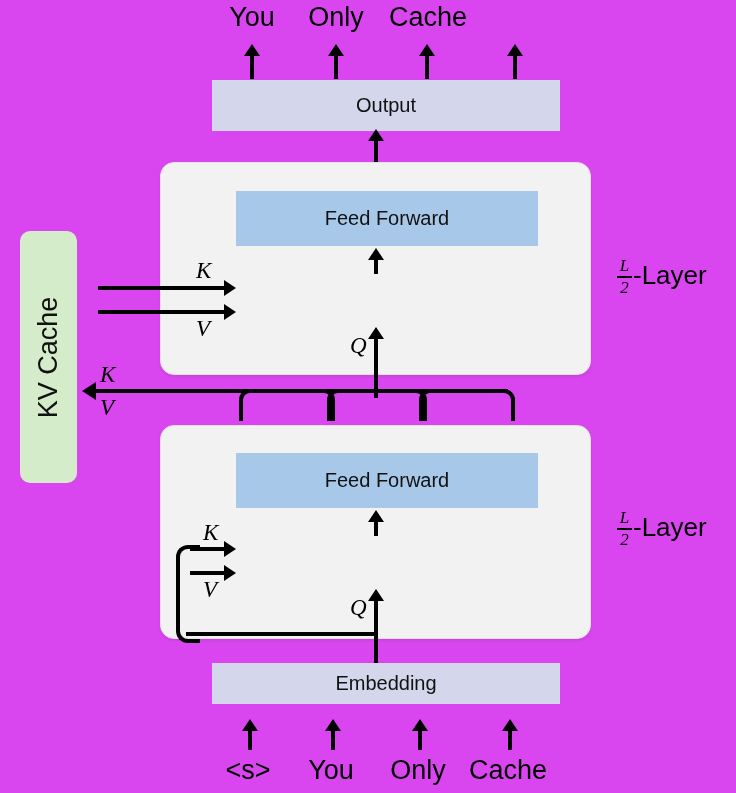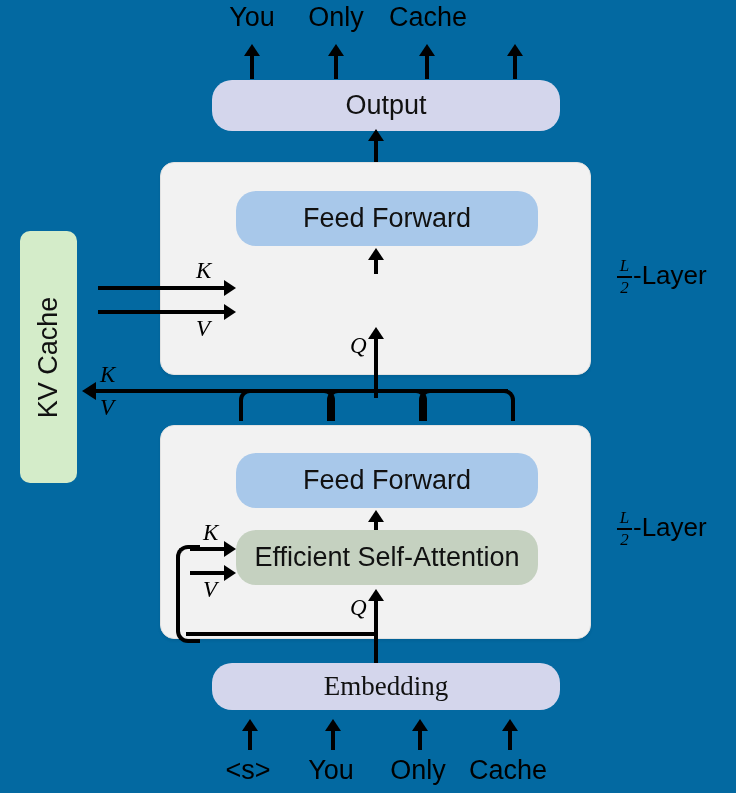--- a/index.html
+++ b/index.html
@@ -4,39 +4,39 @@
 <style>
   html, body {
     margin: 0;
     padding: 0;
     background: #ffffff;
   }
   #canvas {
     position: relative;
     width: 736px;
     height: 793px;
-    background: #0369a1;
+    background: #d946ef;
     font-family: "Liberation Sans", sans-serif;
     overflow: hidden;
   }
   .tok {
     position: absolute;
     font-size: 27px;
     color: #000;
     text-align: center;
     white-space: nowrap;
     line-height: 1;
   }
   .box {
     position: absolute;
-    border-radius: 20px;
+    border-radius: 0;
     display: flex;
     align-items: center;
     justify-content: center;
-    font-size: 27px;
+    font-size: 20px;
     color: #111;
     white-space: nowrap;
   }
   .panel {
     position: absolute;
     background: #f2f2f2;
     border: 1.5px solid #e2e2e2;
     border-radius: 14px;
     box-shadow: 0 2px 3px rgba(0,0,0,0.07);
   }
@@ -202,21 +202,20 @@
   <div class="comb" style="left:327px; top:389px; width:92px; height:28px;"></div>
   <div class="comb" style="left:419px; top:389px; width:88px; height:28px;"></div>
 
   <div class="panel" style="left:160px; top:425px; width:429px; height:212px;"></div>
 
   <div class="box" style="left:236px; top:453px; width:302px; height:55px; background:#a8c8ea;">Feed Forward</div>
 
   <div class="vline" style="left:374px; top:520px; height:16px;"></div>
   <div class="arrow-up" style="left:368px; top:510px;"></div>
 
-  <div class="box" style="left:236px; top:530px; width:302px; height:55px; background:#c5d1c0;">Efficient Self-Attention</div>
 
   <div class="vline" style="left:374px; top:600px; height:63px;"></div>
   <div class="arrow-up" style="left:368px; top:589px;"></div>
   <div class="mathlbl" style="left:350px; top:596px;">Q</div>
 
   <div class="hline" style="left:186px; top:632px; width:190px;"></div>
   <div class="loop" style="left:176px; top:545px; width:20px; height:90px; border-bottom:4px solid #000; border-top:4px solid #000;"></div>
 
   <div class="hline" style="left:190px; top:547px; width:35px;"></div>
   <div class="arrow-right" style="left:224px; top:541px;"></div>
@@ -228,21 +227,21 @@
 
   <div class="layerlbl" style="left:617px; top:508px;">
     <span class="frac">
       <span>L</span>
       <span class="bar"></span>
       <span>2</span>
     </span>
     <span>-Layer</span>
   </div>
 
-  <div class="box" style="left:212px; top:663px; width:348px; height:47px; background:#d4d6ec;font-family:Liberation Serif, serif;">Embedding</div>
+  <div class="box" style="left:212px; top:663px; width:348px; height:41px; background:#d4d6ec;">Embedding</div>
 
   <div class="vline" style="left:248px; top:728px; height:22px;"></div>
   <div class="arrow-up" style="left:242px; top:719px;"></div>
   <div class="vline" style="left:331px; top:728px; height:22px;"></div>
   <div class="arrow-up" style="left:325px; top:719px;"></div>
   <div class="vline" style="left:418px; top:728px; height:22px;"></div>
   <div class="arrow-up" style="left:412px; top:719px;"></div>
   <div class="vline" style="left:508px; top:728px; height:22px;"></div>
   <div class="arrow-up" style="left:502px; top:719px;"></div>
 

